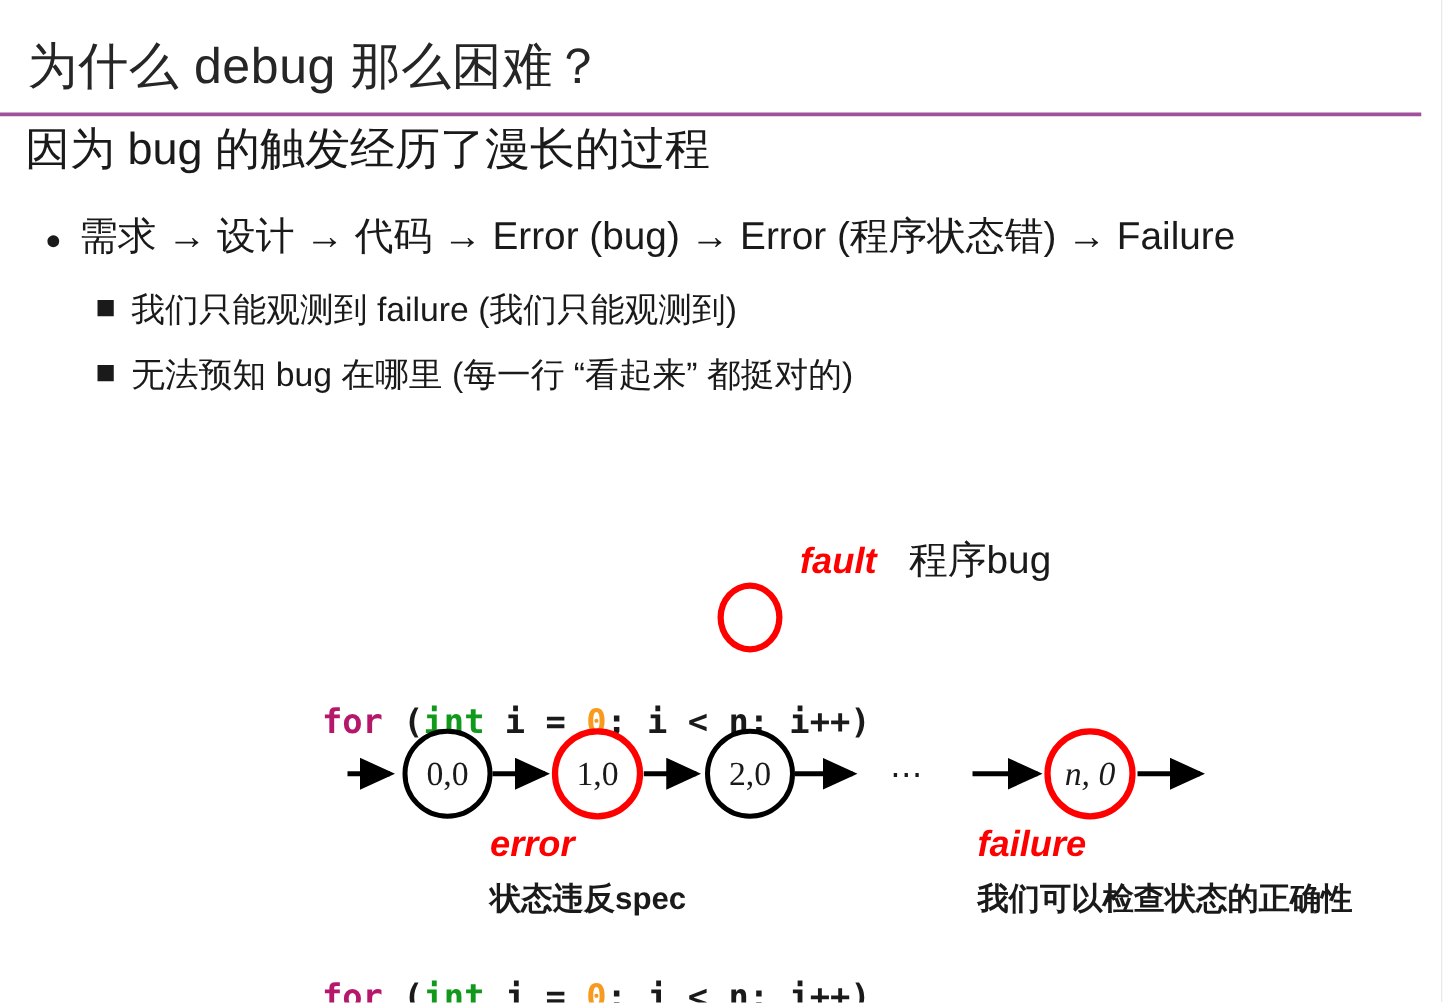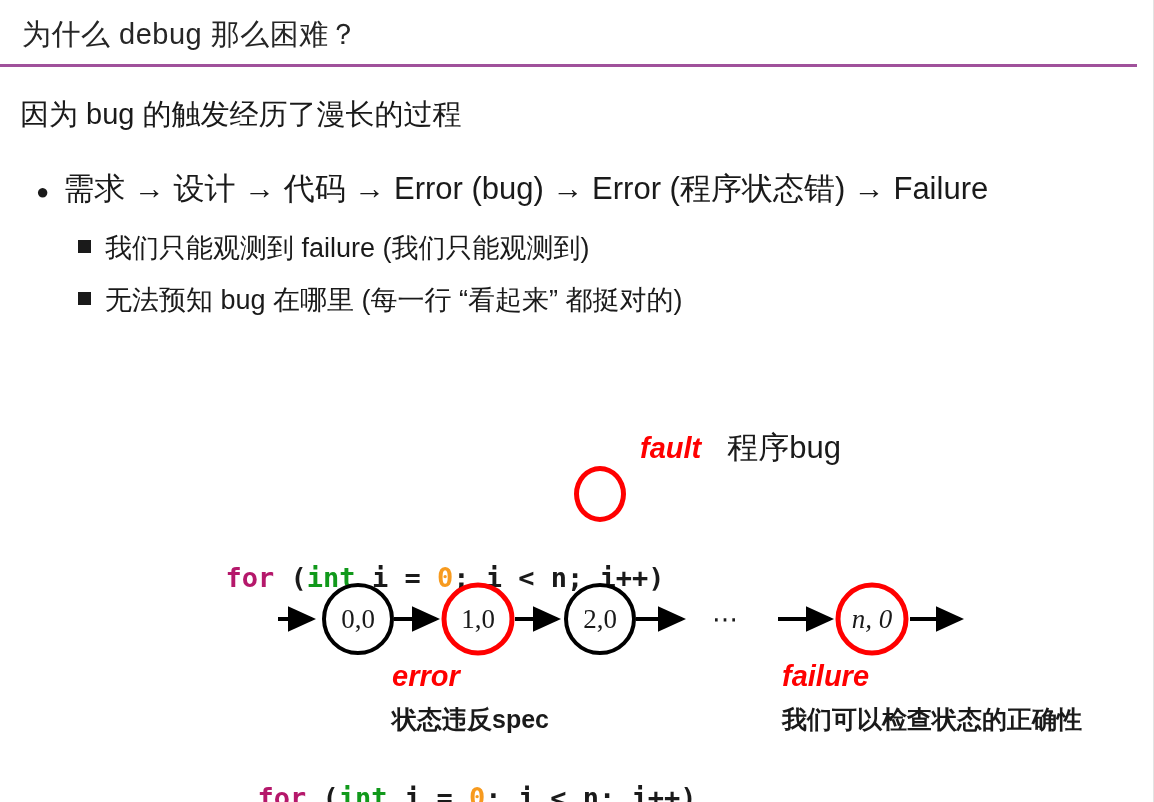--- a/index.html
+++ b/index.html
@@ -27,41 +27,41 @@
   }
 
   
   .title-block {
     position: absolute;
     left: 0;
     top: 0;
     width: 1137px;
   }
   .slide-title {
-    font-size: 29px;
+    font-size: 40px;
     font-weight: 400;
     color: #262626;
     letter-spacing: 0.5px;
-    padding: 16px 0 6px 22px;
+    padding: 28px 0 6px 22px;
     line-height: 1.25;
     white-space: nowrap;
   }
   .title-rule {
     height: 3px;
     background: #a0519b;
     width: 1137px;
     margin-top: 6px;
   }
 
   
   .lead {
     position: absolute;
     left: 20px;
     top: 96px;
-    font-size: 29px;
+    font-size: 36px;
     color: #1a1a1a;
     white-space: nowrap;
     line-height: 1.3;
   }
 
   .bullet-l1 {
     position: absolute;
     left: 36px;
     top: 168px;
     font-size: 31px;
@@ -107,21 +107,21 @@
     position: absolute;
     left: 128px;
     top: 424px;
     font-family: "DejaVu Sans Mono", "Liberation Mono", monospace;
     font-size: 27px;
     font-weight: bold;
     line-height: 44px;
     white-space: pre;
     color: #1a1a1a;
   }
-  .code-line { position: relative; white-space: pre; }
+  .code-line { position: relative; white-space: pre; text-align: right; }
   .code-line.indent1 { padding-left: 32px; }
   .kw-for  { color: #b5186b; }
   .kw-type { color: #11991b; }
   .num     { color: #f79a1e; }
   .plain   { color: #1a1a1a; }
 
   .fault-annot {
     position: absolute;
     left: 640px;
     top: 427px;

